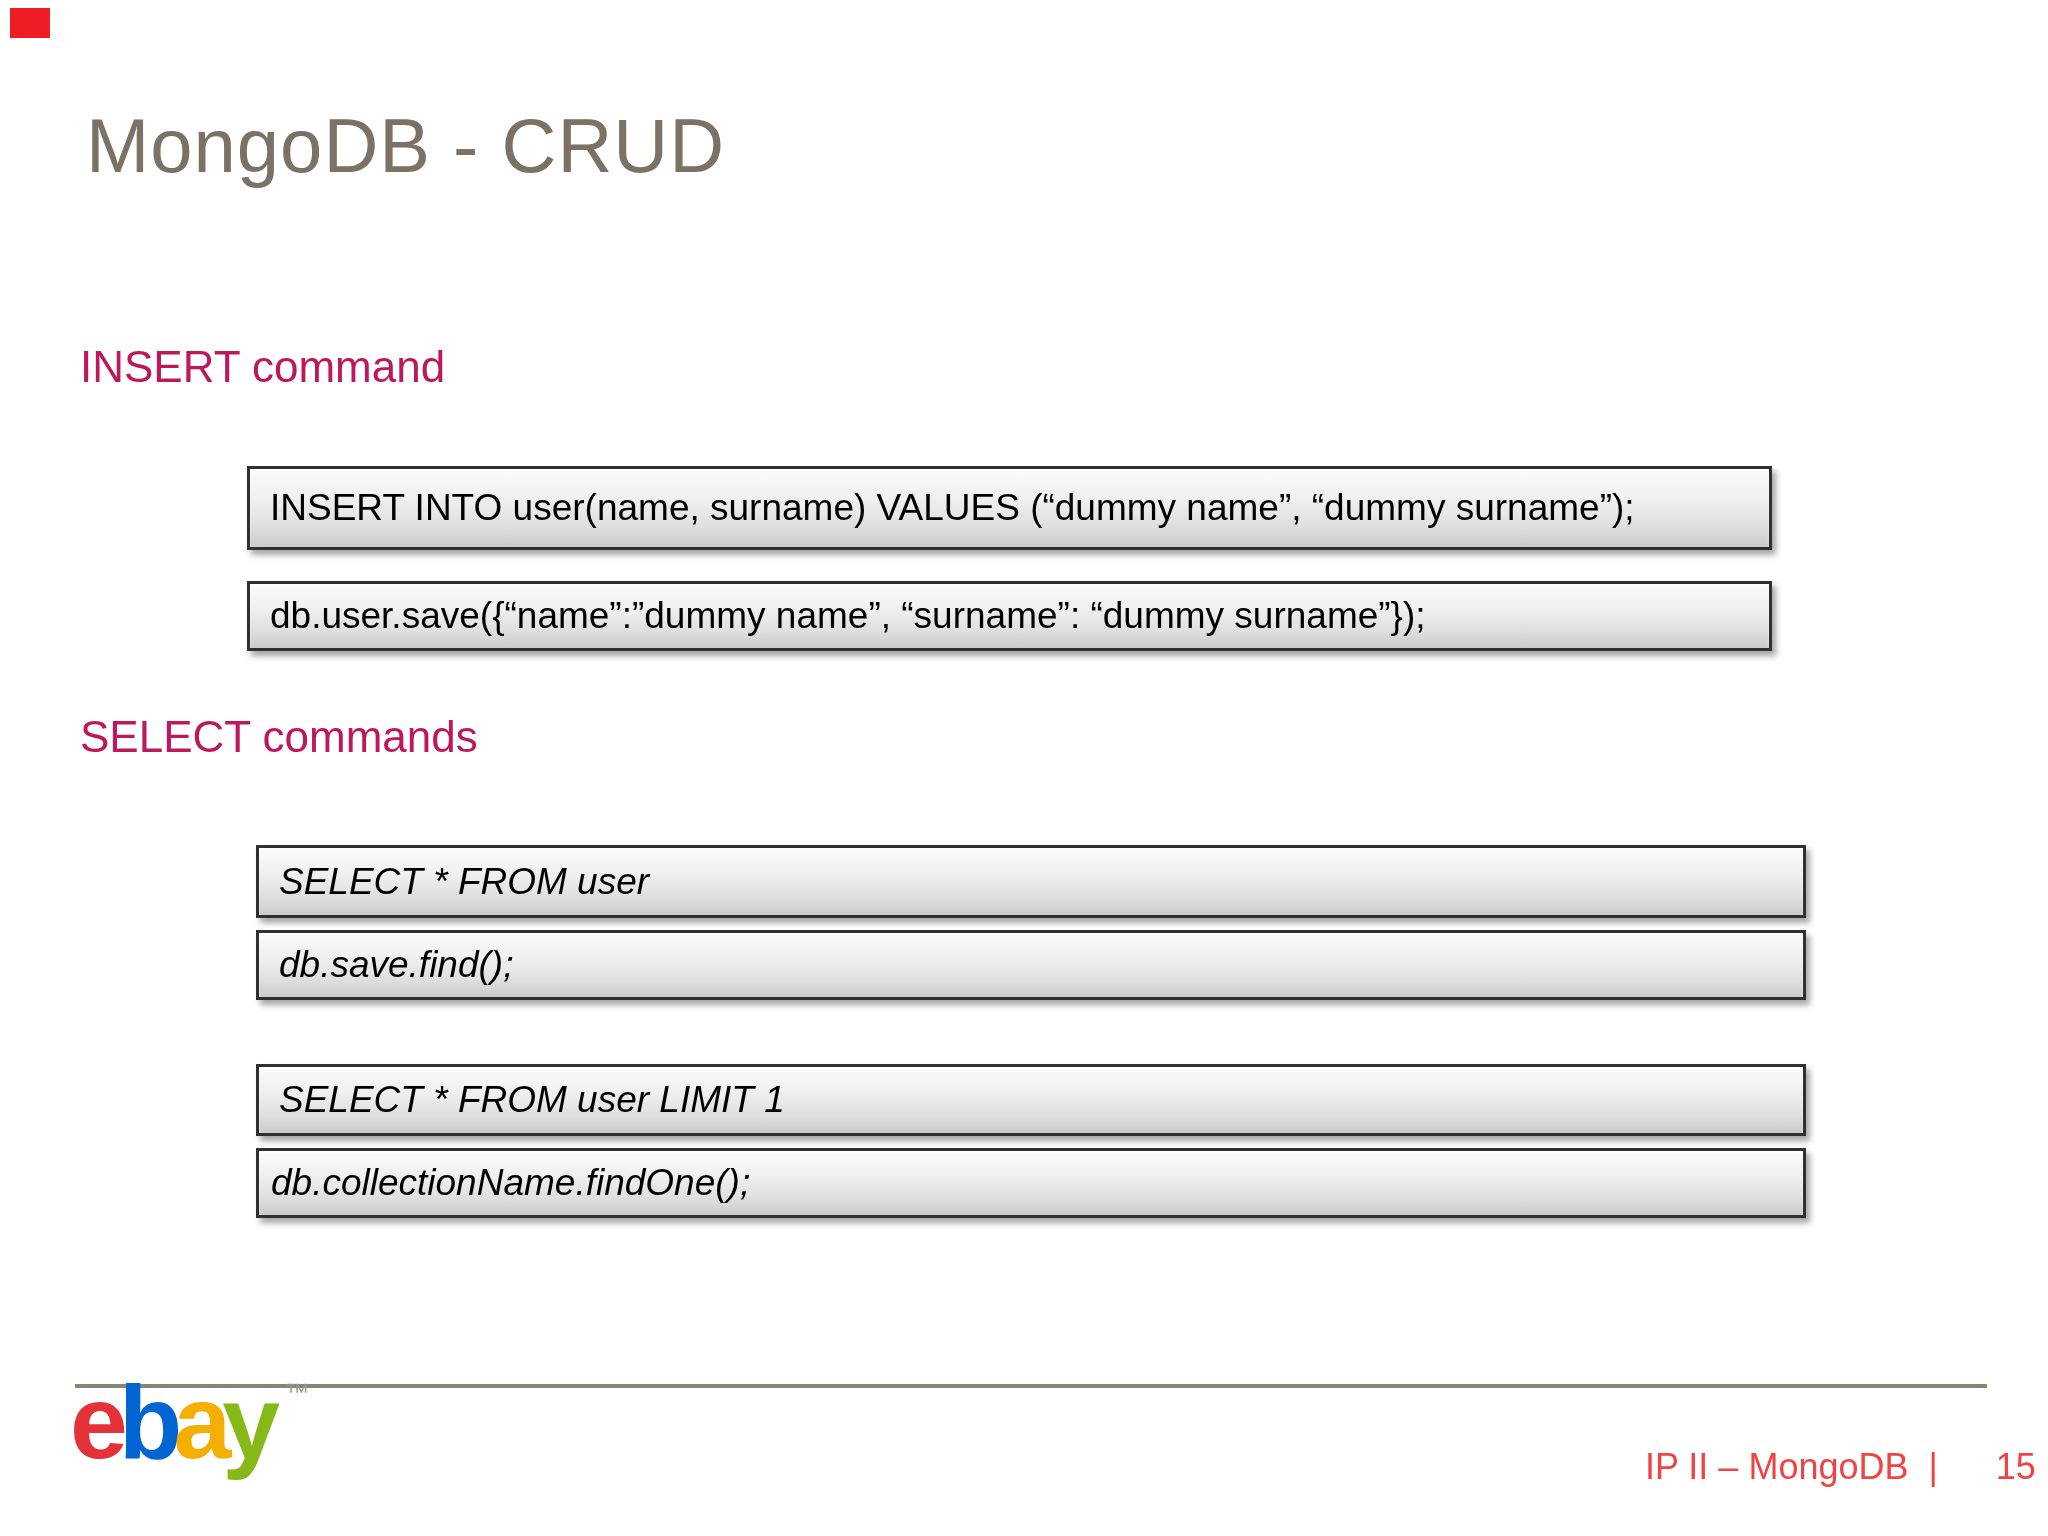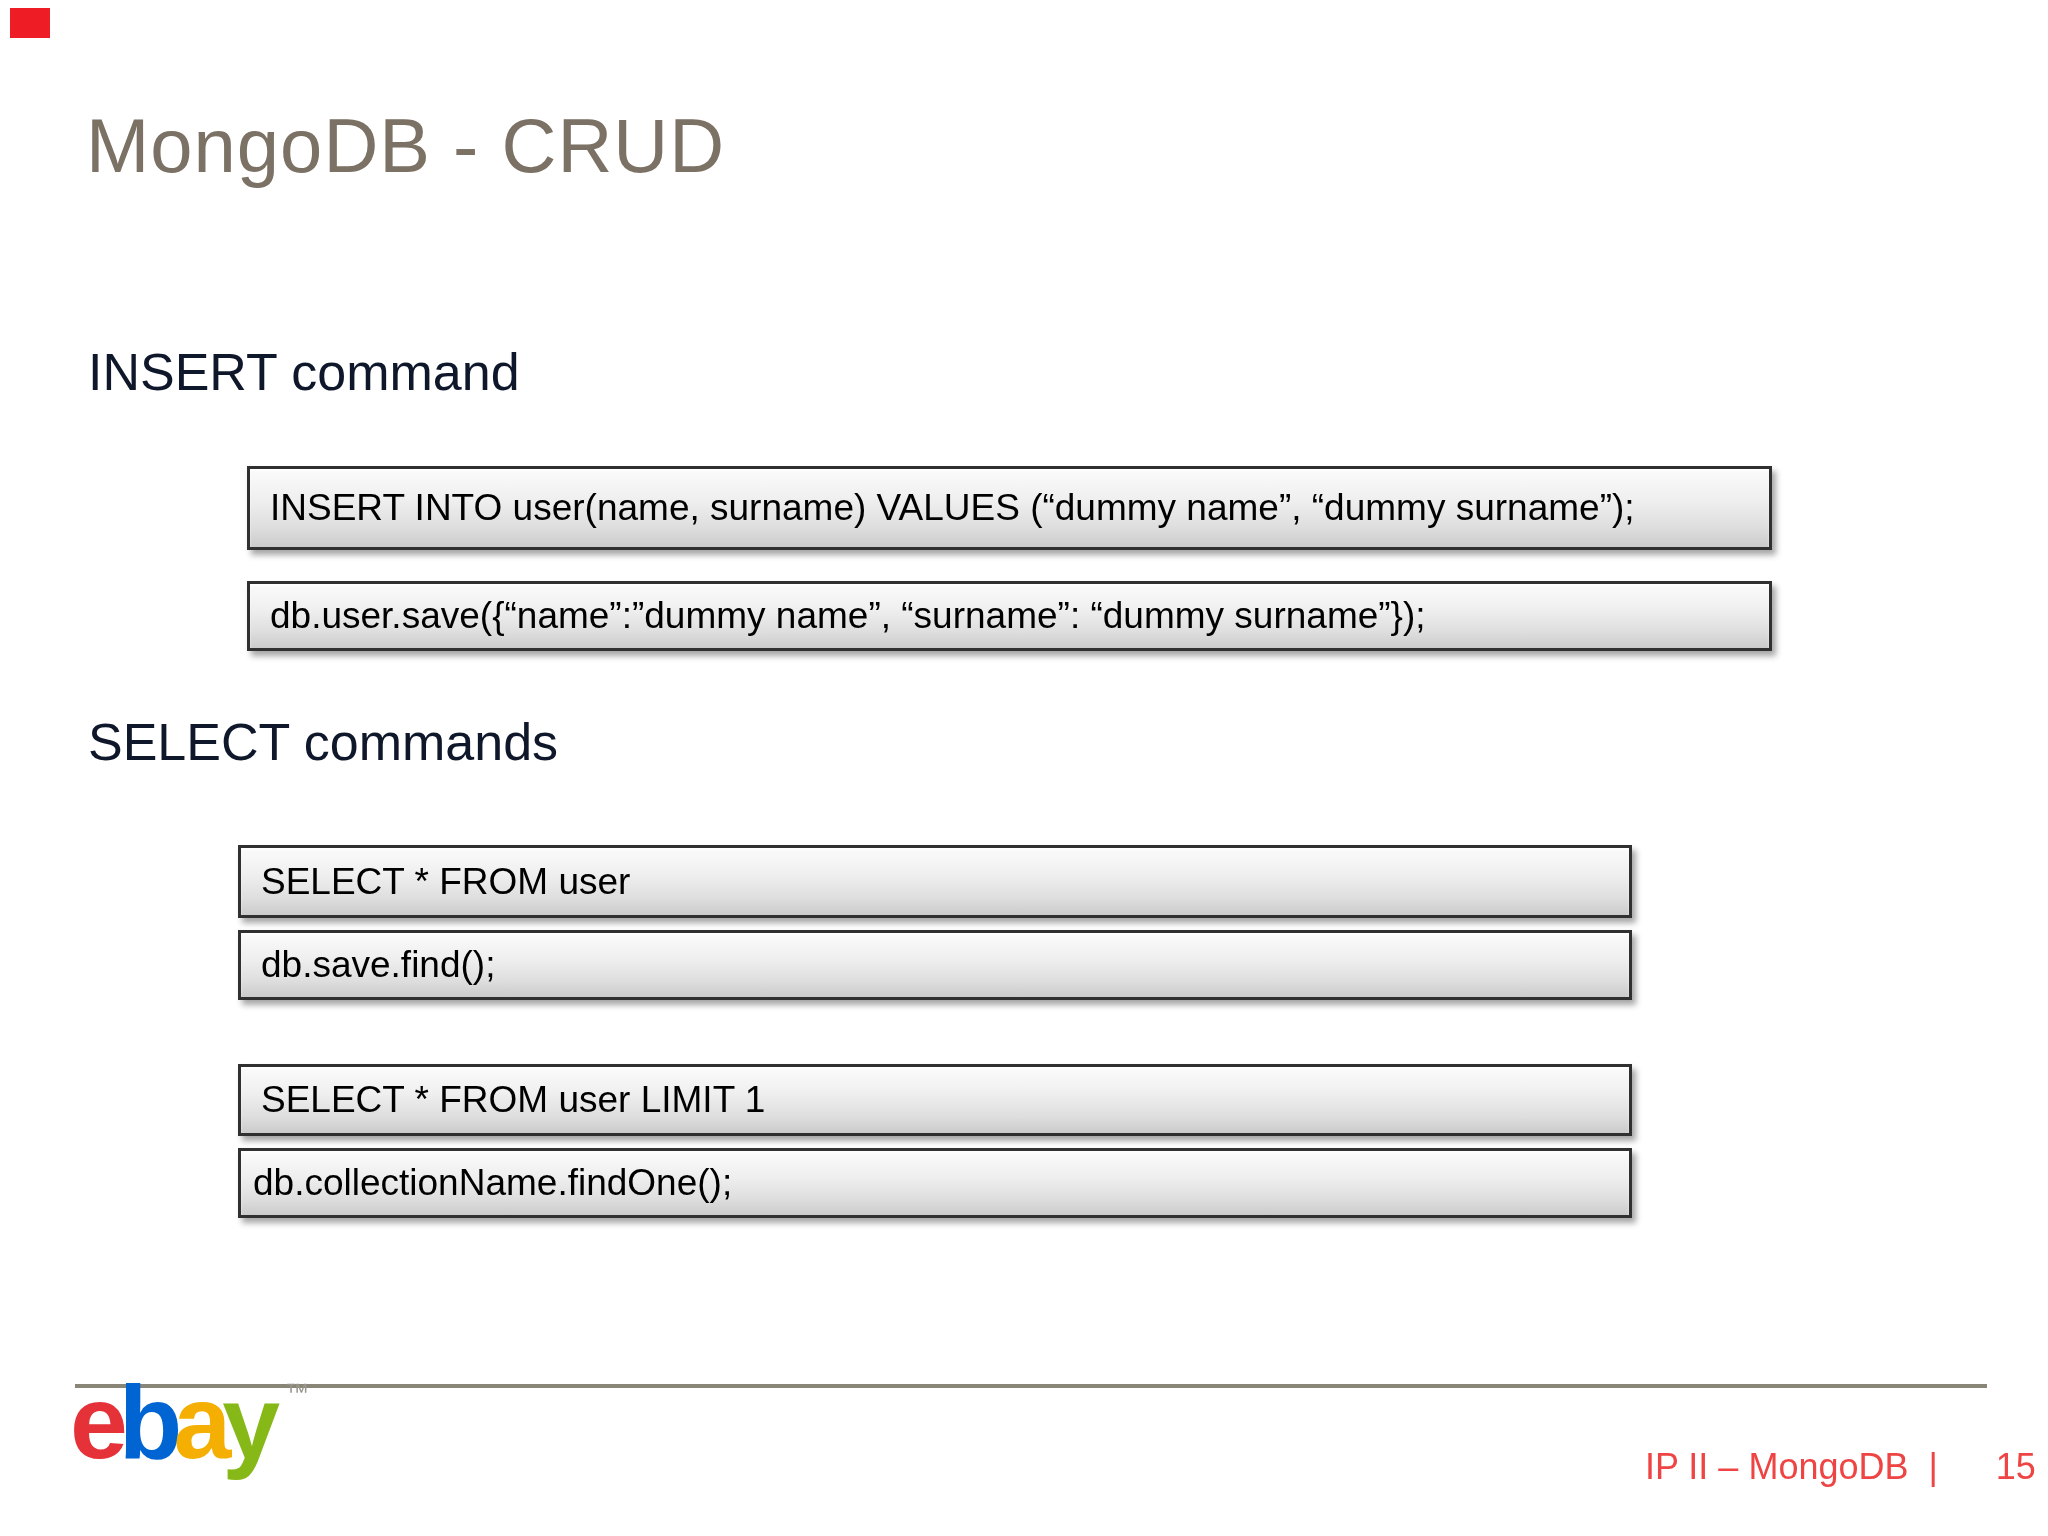--- a/index.html
+++ b/index.html
@@ -32,43 +32,43 @@
     top: 98px;
     font-size: 76px;
     line-height: 1.1;
     color: #7b7164;
     letter-spacing: 1px;
     white-space: nowrap;
   }
 
   .section-heading {
     position: absolute;
-    left: 88px;
-    font-size: 52px;
-    color: #0f172a;
+    left: 80px;
+    font-size: 44px;
+    color: #be185d;
     white-space: nowrap;
   }
   .heading-insert { top: 342px; }
   .heading-select { top: 712px; }
 
   .codebox {
     position: absolute;
     box-sizing: border-box;
     border: 3px solid #303030;
     background: linear-gradient(180deg, #fbfbfb 0%, #efefef 40%, #dedede 75%, #cbcbcb 100%);
     box-shadow: 4px 5px 6px rgba(0,0,0,0.35), inset 0 2px 2px rgba(255,255,255,0.9);
     display: flex;
     align-items: center;
     padding-left: 20px;
     font-size: 37px;
     color: #000000;
     white-space: nowrap;
   }
   .codebox-insert { left: 247px; width: 1525px; }
-  .codebox-select { left: 238px; width: 1394px; }
+  .codebox-select { left: 256px; width: 1550px; font-style: italic; }
   .box-1 { top: 466px; height: 84px; }
   .box-2 { top: 581px; height: 70px; }
   .box-3 { top: 845px; height: 73px; }
   .box-4 { top: 930px; height: 70px; }
   .box-5 { top: 1064px; height: 72px; }
   .box-6 { top: 1148px; height: 70px; padding-left: 12px; }
 
   .footer-line {
     position: absolute;
     left: 75px;

